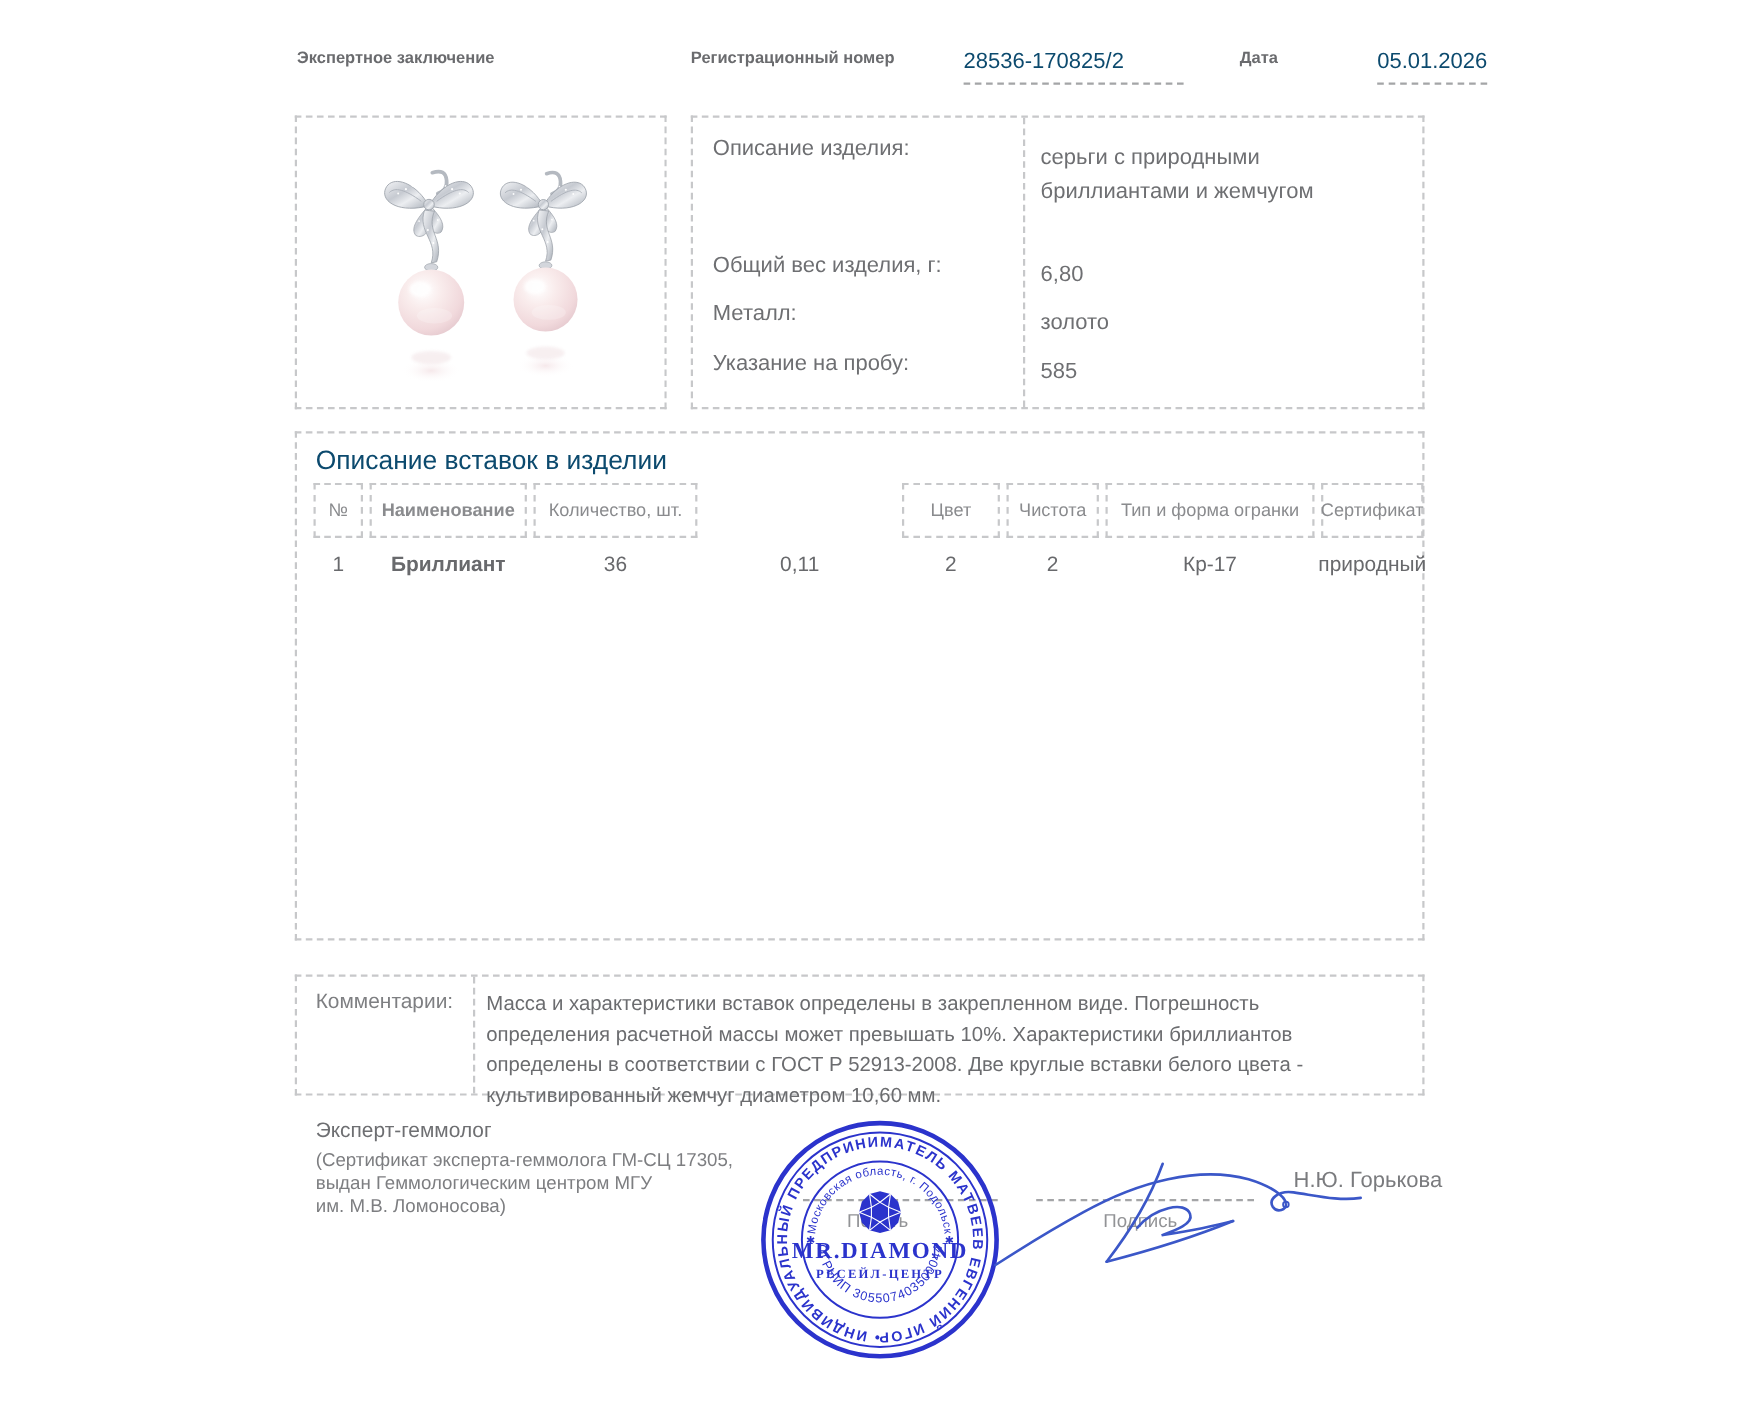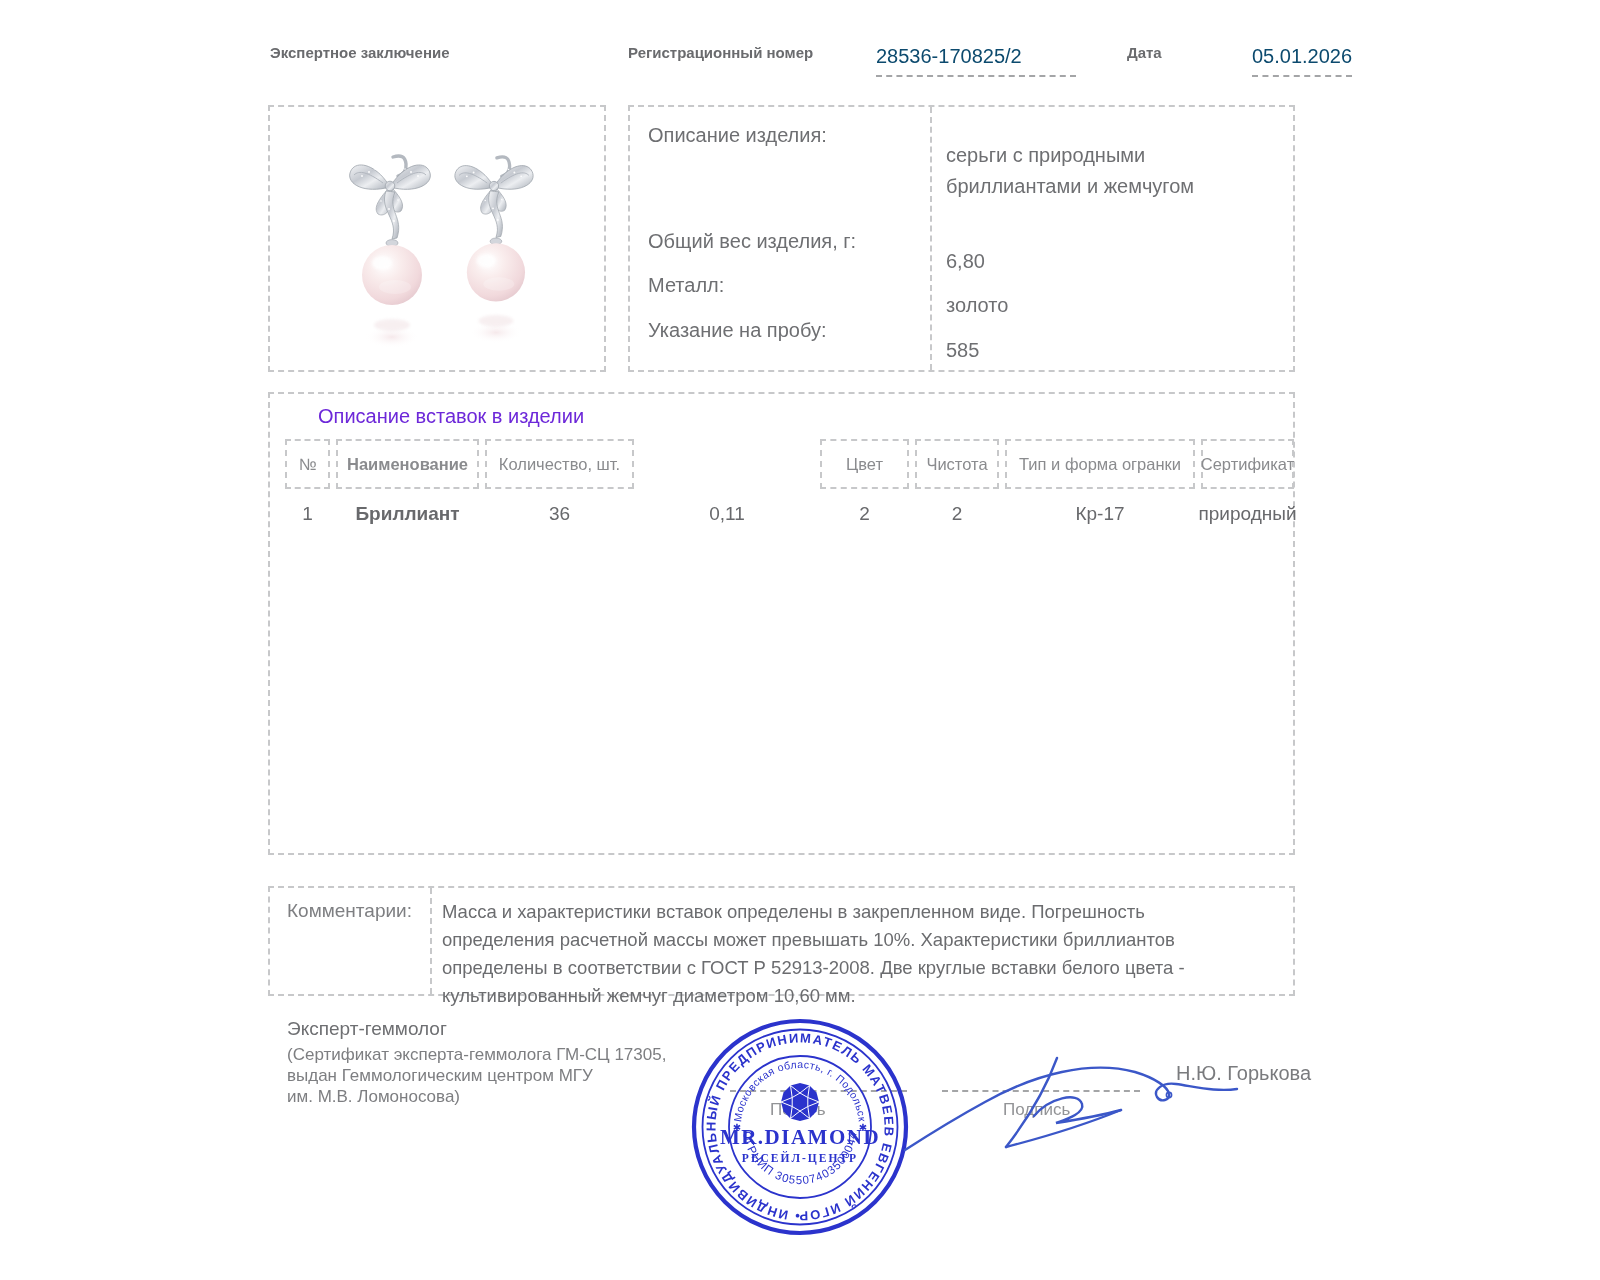--- a/index.html
+++ b/index.html
@@ -11,24 +11,24 @@
   .lbl-bold { font-weight:bold; color:#6a6b6e; font-size:15px; }
   .hdr-val  { color:#0c4a6e; font-size:20px; }
   .dash-under { border-bottom:2px dashed #a4a5a7; padding-bottom:7px; display:inline-block; }
 
   .dashed-box { border:2px dashed #c7c8ca; background:#fff; }
 
   
   .desc-divider { position:absolute; left:300px; top:0; bottom:0; border-left:2px dashed #c7c8ca; }
   .desc-row { position:absolute; left:0; width:100%; font-size:20px; color:#6e6f72; }
   .desc-row .dlabel { position:absolute; left:18px; top:0; }
-  .desc-row .dvalue { position:absolute; left:316px; top:16px; width:340px; line-height:31px; }
-
-  
-  .tbl-title { position:absolute; left:17px; top:11px; font-size:20px; color:#6d28d9;margin-left:31px; }
+  .desc-row .dvalue { position:absolute; left:316px; top:4px; width:340px; line-height:31px; }
+
+  
+  .tbl-title { position:absolute; left:17px; top:11px; font-size:24px; color:#0c4a6e; }
   .th, .td { position:absolute; display:flex; align-items:center; justify-content:center; text-align:center; }
   .th { top:45px; height:50px; border:2px dashed #c7c8ca; font-size:16.5px; color:#8a8b8e; }
   .td { top:100px; height:40px; font-size:19px; color:#68696c; }
   .c1 { left:15px;  width:45px;  }
   .c2 { left:66px;  width:143px;font-weight:bold; }
   .c3 { left:215px; width:149px; }
   .c4 { left:370px; width:174px; }
   .c5 { left:550px; width:89px;  }
   .c6 { left:645px; width:84px;  }
   .c7 { left:735px; width:190px; }

